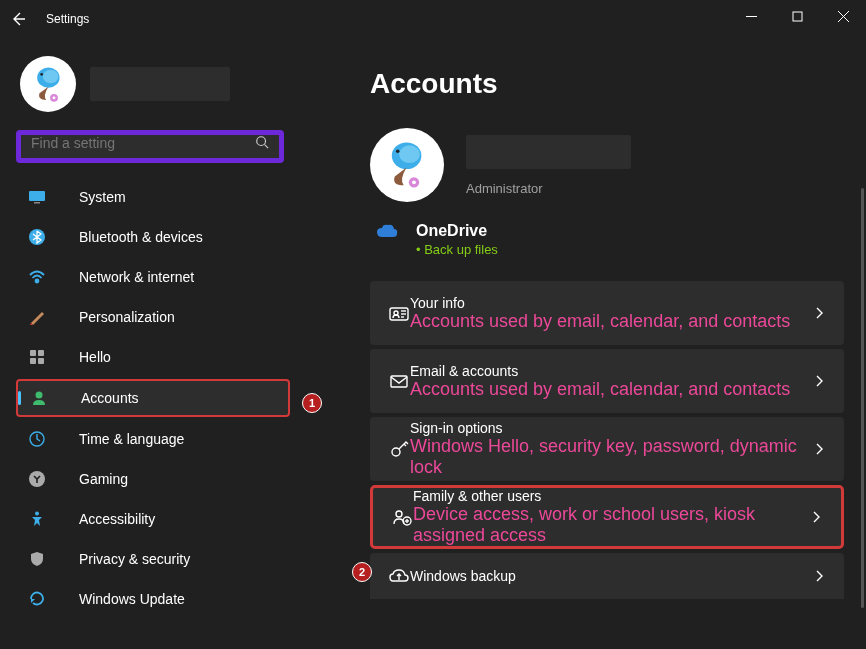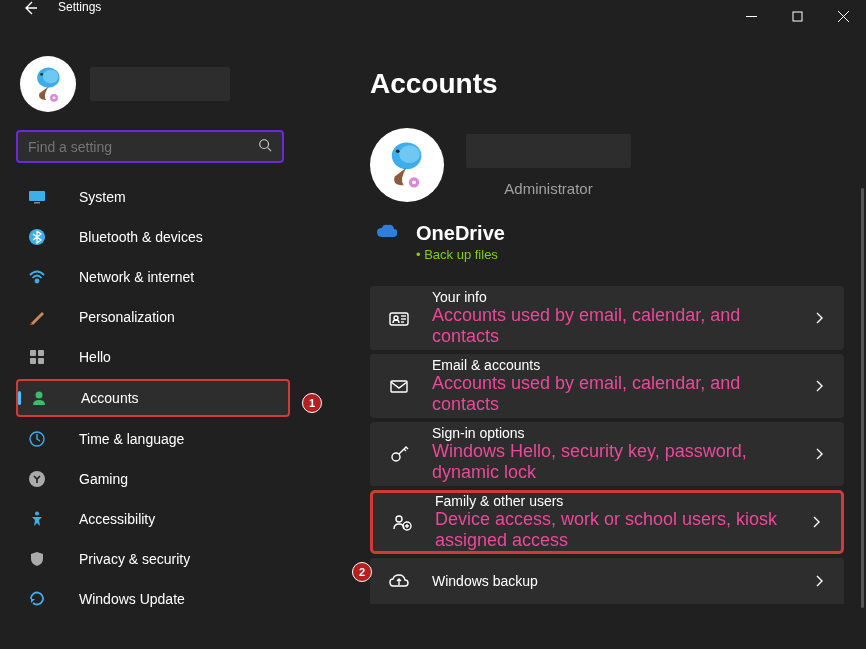--- a/index.html
+++ b/index.html
@@ -9,22 +9,22 @@
     background: #202020;
     color: #ffffff;
     font-family: "Segoe UI", -apple-system, sans-serif;
     font-size: 14px;
     overflow: hidden;
     position: relative;
   }
   .titlebar {
     height: 38px;
     display: flex;
-    align-items: flex-start;
-    padding-left: 22px;
+    align-items: center;
+    padding-left: 10px;
   }
   .titlebar .back {
     width: 16px; height: 16px;
     margin-right: 20px;
     cursor: pointer;
   }
   .titlebar .title { font-size: 12px; }
   .window-controls {
     position: absolute;
     top: 0; right: 0;
@@ -62,24 +62,24 @@
   .avatar-sm svg, .avatar-lg svg { width: 80%; height: 80%; }
   .user-name-redacted {
     width: 140px; height: 34px;
     background: #2d2d2d;
     border-radius: 2px;
   }
   .search-box {
     width: 268px;
     height: 33px;
     background: #2d2d2d;
-    border: 2px solid #6d28d9;
+    border: 5px solid #6d28d9;
     border-radius: 4px;
     display: flex;
-    align-items: center;
+    align-items: flex-start;
     padding: 0 10px;
     margin-bottom: 16px;
   }
   .search-box input {
     flex: 1;
     background: transparent;
     border: none;
     color: #cfcfcf;
     font-size: 14px;
     outline: none;
@@ -135,45 +135,44 @@
   }
   .avatar-lg {
     width: 74px; height: 74px;
     border-radius: 50%;
     background: #ffffff;
     display: flex;
     align-items: center;
     justify-content: center;
     flex-shrink: 0;
   }
-  .role { color: #a0a0a0; font-size: 15px; margin-top: 12px; text-align: center; }
+  .role { color: #a0a0a0; font-size: 13px; margin-top: 12px; }
   .name-redacted {
     width: 165px; height: 34px;
     background: #2d2d2d; border-radius: 2px;
   }
   .onedrive-row {
     display: flex;
     align-items: flex-start;
     gap: 18px;
     padding-left: 6px;
     margin-bottom: 24px;
   }
   .onedrive-icon { width: 22px; margin-top: 2px; }
-  .onedrive-title { font-weight: 600; font-size: 20px; }
+  .onedrive-title { font-weight: 600; font-size: 16px; }
   .onedrive-sub { color: #84cc16; font-size: 13px; margin-top: 2px; }
   .onedrive-sub::before { content: "• "; }
   .cards { display: flex; flex-direction: column; gap: 4px; }
   .card {
     background: #2d2d2d;
     border-radius: 4px;
     height: 64px;
     display: flex;
     align-items: center;
     padding: 0 18px;
-    gap: 22px;
     cursor: pointer;
     position: relative;
   }
   .card.highlight {
     border: 3px solid #d23a3a;
     border-radius: 5px;
   }
   .card-icon { width: 22px; height: 22px; flex-shrink: 0; }
   .card-text { flex: 1; }
   .card-title { font-size: 14px; }

